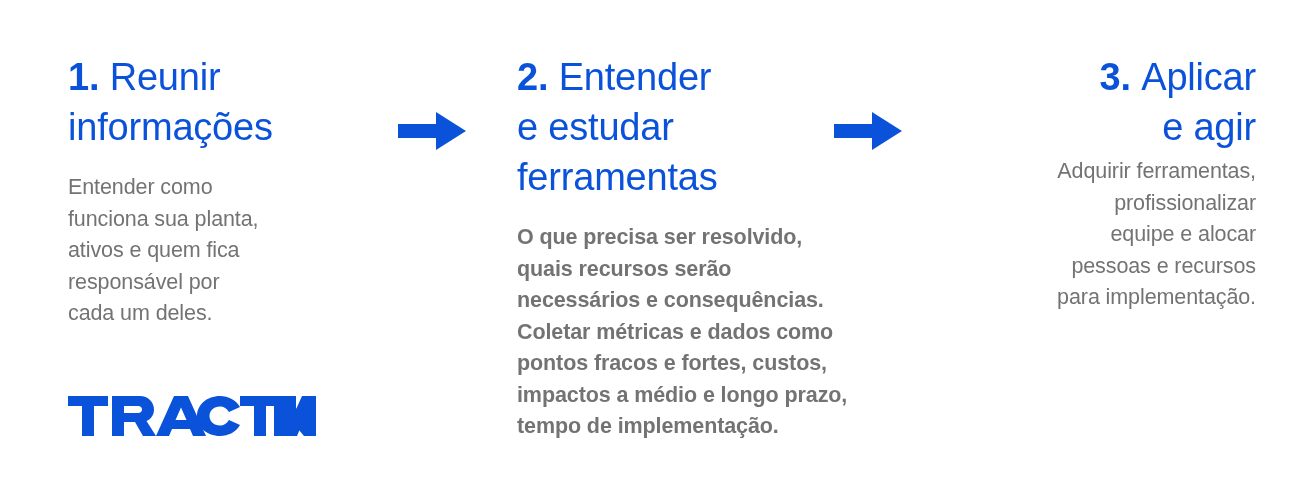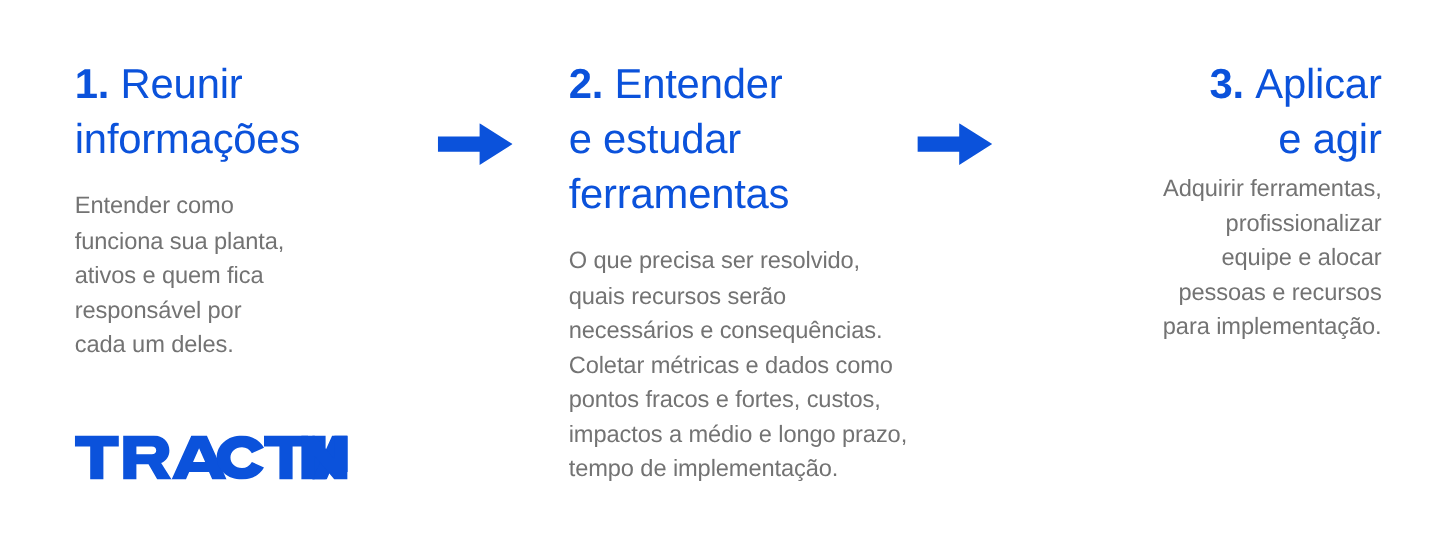--- a/index.html
+++ b/index.html
@@ -47,21 +47,21 @@
     margin: 0;
     color: #737373;
     font-size: 21.5px;
     line-height: 31.5px;
     font-weight: 400;
     letter-spacing: -0.1px;
     white-space: pre-line;
   }
 
   #step-1 .step-body { margin-top: 20px; }
-  #step-2 .step-body { margin-top: 20px; }
+  #step-2 .step-body { margin-top: 20px; font-weight: bold; }
   #step-3 .step-body { margin-top: 4px; }
 
   
   .arrow {
     position: absolute;
     top: 112px;
     width: 68px;
     height: 38px;
   }
   #arrow-1 { left: 398px; }

